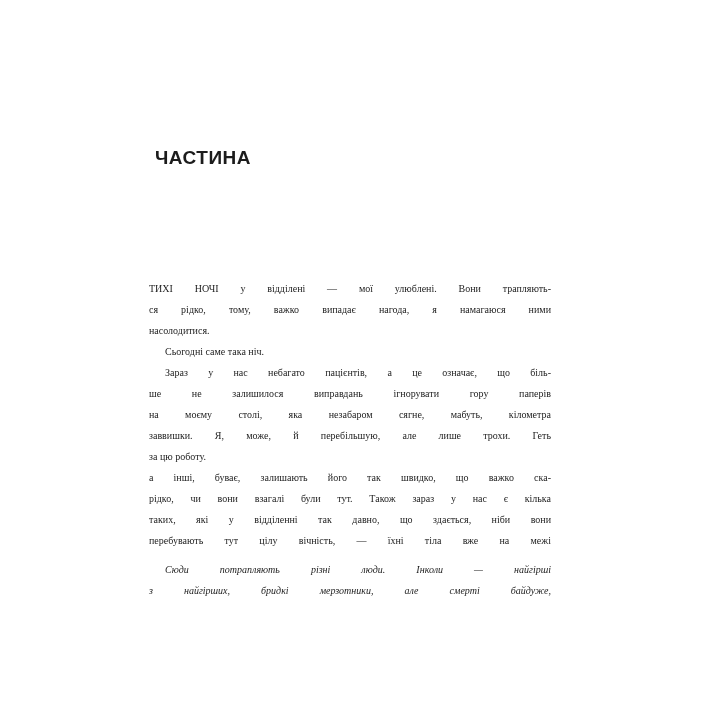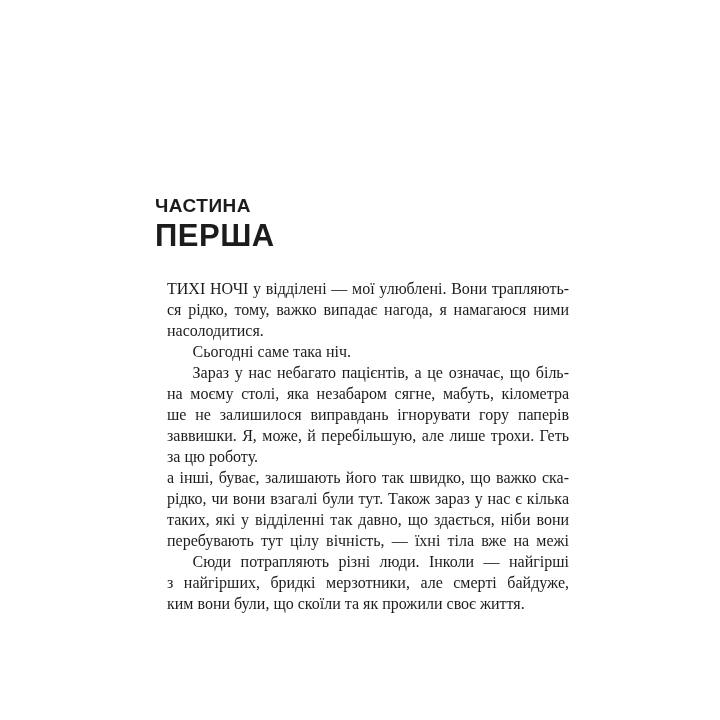--- a/index.html
+++ b/index.html
@@ -20,81 +20,78 @@
     position: absolute;
     left: 155px;
     top: 148px;
   }
   .kicker {
     font-family: "Liberation Sans", sans-serif;
     font-weight: bold;
     font-size: 19px;
     letter-spacing: 0.5px;
     line-height: 1.1;
-    margin-top: 48px;
   }
   .title {
     font-family: "Liberation Sans", sans-serif;
     font-weight: bold;
     font-size: 31px;
     letter-spacing: 0.5px;
     line-height: 1.05;
     margin-top: 3px;
   }
   .body-text {
     position: absolute;
-    left: 167px;
+    left: 149px;
     top: 278px;
     width: 402px;
-    font-size: 16px;
+    font-size: 10px;
     line-height: 21px;
   }
   .para { margin: 0; }
-  .para.space-before { margin-top: 0; }
+  .para.space-before { margin-top: 8px; font-style: italic; }
   .line {
     text-align: justify;
     text-align-last: justify;
     white-space: normal;
   }
   .line.last {
     text-align-last: left;
   }
   .para.indent .line.first {
     text-indent: 1.6em;
   }
 </style>
 </head>
 <body>
 
 <div class="page">
   <div class="heading">
     <div class="kicker">ЧАСТИНА</div>
-    <div class="title">ПЕРША</div>
   </div>
   <div class="body-text">
       <div class="para">
         <div class="line first">ТИХІ НОЧІ у відділені — мої улюблені. Вони трапляють-</div>
         <div class="line">ся рідко, тому, важко випадає нагода, я намагаюся ними</div>
         <div class="line last">насолодитися.</div>
       </div>
       <div class="para indent">
         <div class="line first last">Сьогодні саме така ніч.</div>
       </div>
       <div class="para indent">
         <div class="line first">Зараз у нас небагато пацієнтів, а це означає, що біль-</div>
+        <div class="line">ше не залишилося виправдань ігнорувати гору паперів</div>
         <div class="line">на моєму столі, яка незабаром сягне, мабуть, кілометра</div>
-        <div class="line">ше не залишилося виправдань ігнорувати гору паперів</div>
         <div class="line">заввишки. Я, може, й перебільшую, але лише трохи. Геть</div>
         <div class="line last">за цю роботу.</div>
       </div>
       <div class="para indent">
         <div class="line">а інші, буває, залишають його так швидко, що важко ска-</div>
         <div class="line">рідко, чи вони взагалі були тут. Також зараз у нас є кілька</div>
         <div class="line">таких, які у відділенні так давно, що здається, ніби вони</div>
         <div class="line">перебувають тут цілу вічність, — їхні тіла вже на межі</div>
       </div>
       <div class="para indent space-before">
         <div class="line first">Сюди потрапляють різні люди. Інколи — найгірші</div>
         <div class="line">з найгірших, бридкі мерзотники, але смерті байдуже,</div>
-        <div class="line last">ким вони були, що скоїли та як прожили своє життя.</div>
       </div>
     </div>
 </div>
 
 </body></html>

